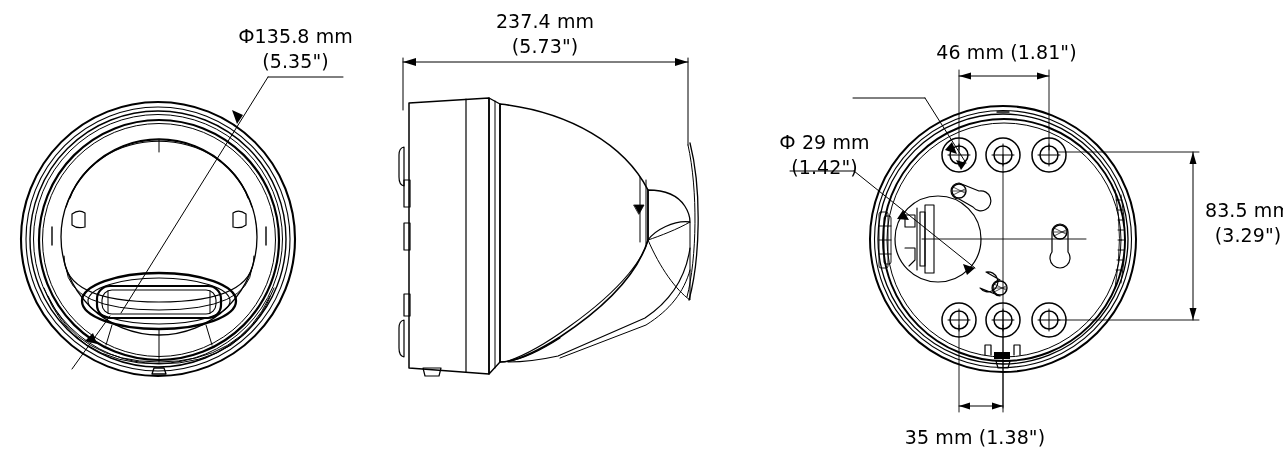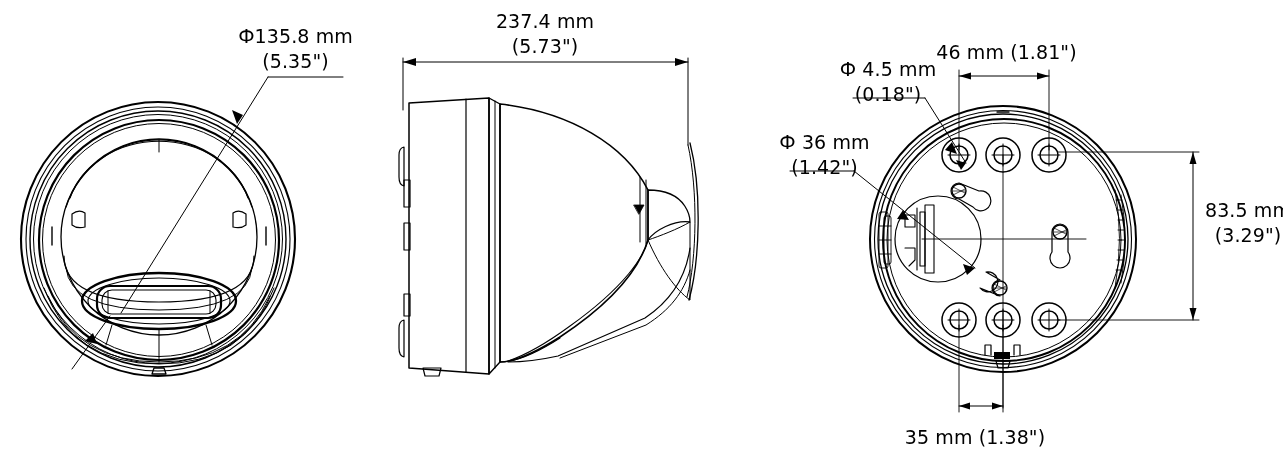--- a/index.html
+++ b/index.html
@@ -273,27 +273,23 @@
   <div class="dim-text ctr" style="left:233px; top:24px; width:125px;">
     <span class="ln">Ф135.8 mm</span>
     <span class="ln">(5.35")</span>
   </div>
 
   <div class="dim-text ctr" style="left:485px; top:9px; width:120px;">
     <span class="ln">237.4 mm</span>
     <span class="ln">(5.73")</span>
   </div>
 
-  <div class="dim-text ctr" style="left:833px; top:57px; width:110px;">
-    <span class="ln">Ф 4.5 mm</span>
-    <span class="ln">(0.18")</span>
-  </div>
 
   <div class="dim-text ctr" style="left:772px; top:130px; width:105px;">
-    <span class="ln">Ф 36 mm</span>
+    <span class="ln">Ф 29 mm</span>
     <span class="ln">(1.42")</span>
   </div>
 
   <div class="dim-text ctr" style="left:934px; top:40px; width:145px;">
     <span class="ln">46 mm (1.81")</span>
   </div>
 
   <div class="dim-text ctr" style="left:1204px; top:198px; width:88px;">
     <span class="ln">83.5 mm</span>
     <span class="ln">(3.29")</span>

